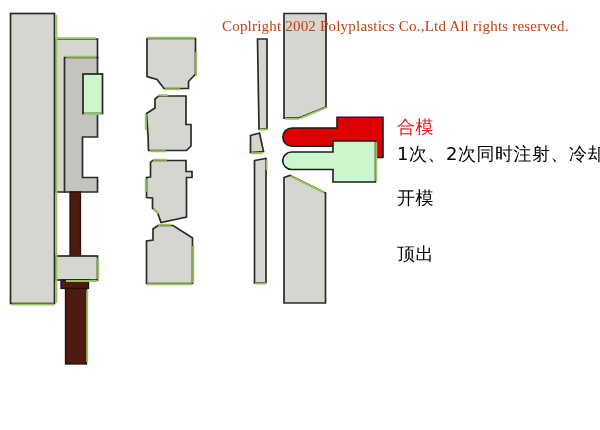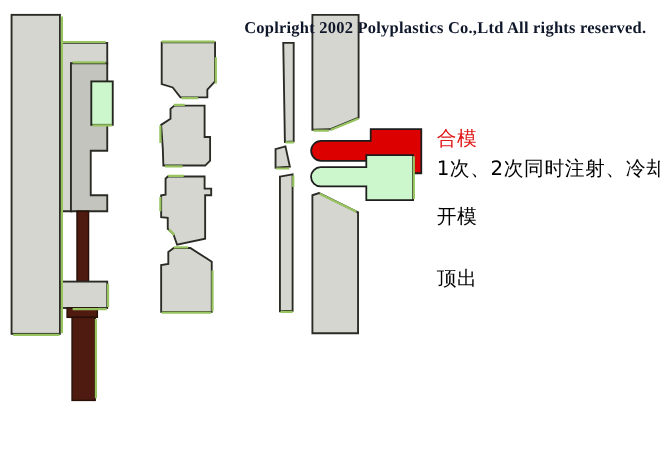--- a/index.html
+++ b/index.html
@@ -7,22 +7,22 @@
     position:relative;
     width:600px;height:430px;
     background:#ffffff;
     overflow:hidden;
     font-family:"DejaVu Sans",sans-serif;
   }
   .diagram-svg{position:absolute;left:0;top:0;z-index:1;}
   .copyright{
     position:absolute;left:222px;top:19px;z-index:2;
     font-family:"Liberation Serif",serif;
-    font-weight:bold;font-size:15px;line-height:15px;
-    color:#0f172a;white-space:nowrap;letter-spacing:.2px;
+    font-weight:normal;font-size:15px;line-height:15px;
+    color:#c2410c;white-space:nowrap;letter-spacing:.2px;
   }
   .steps{position:absolute;left:0;top:0;width:580px;height:430px;z-index:2;}
   .step{
     position:absolute;left:397px;
     font-size:18px;line-height:19px;color:#000000;
     white-space:nowrap;letter-spacing:.5px;
   }
   .step.active{color:#e01717;}
   .s0{top:117px;} .s1{top:144px;} .s2{top:188px;} .s3{top:199px;} .s4{top:244px;}
   

